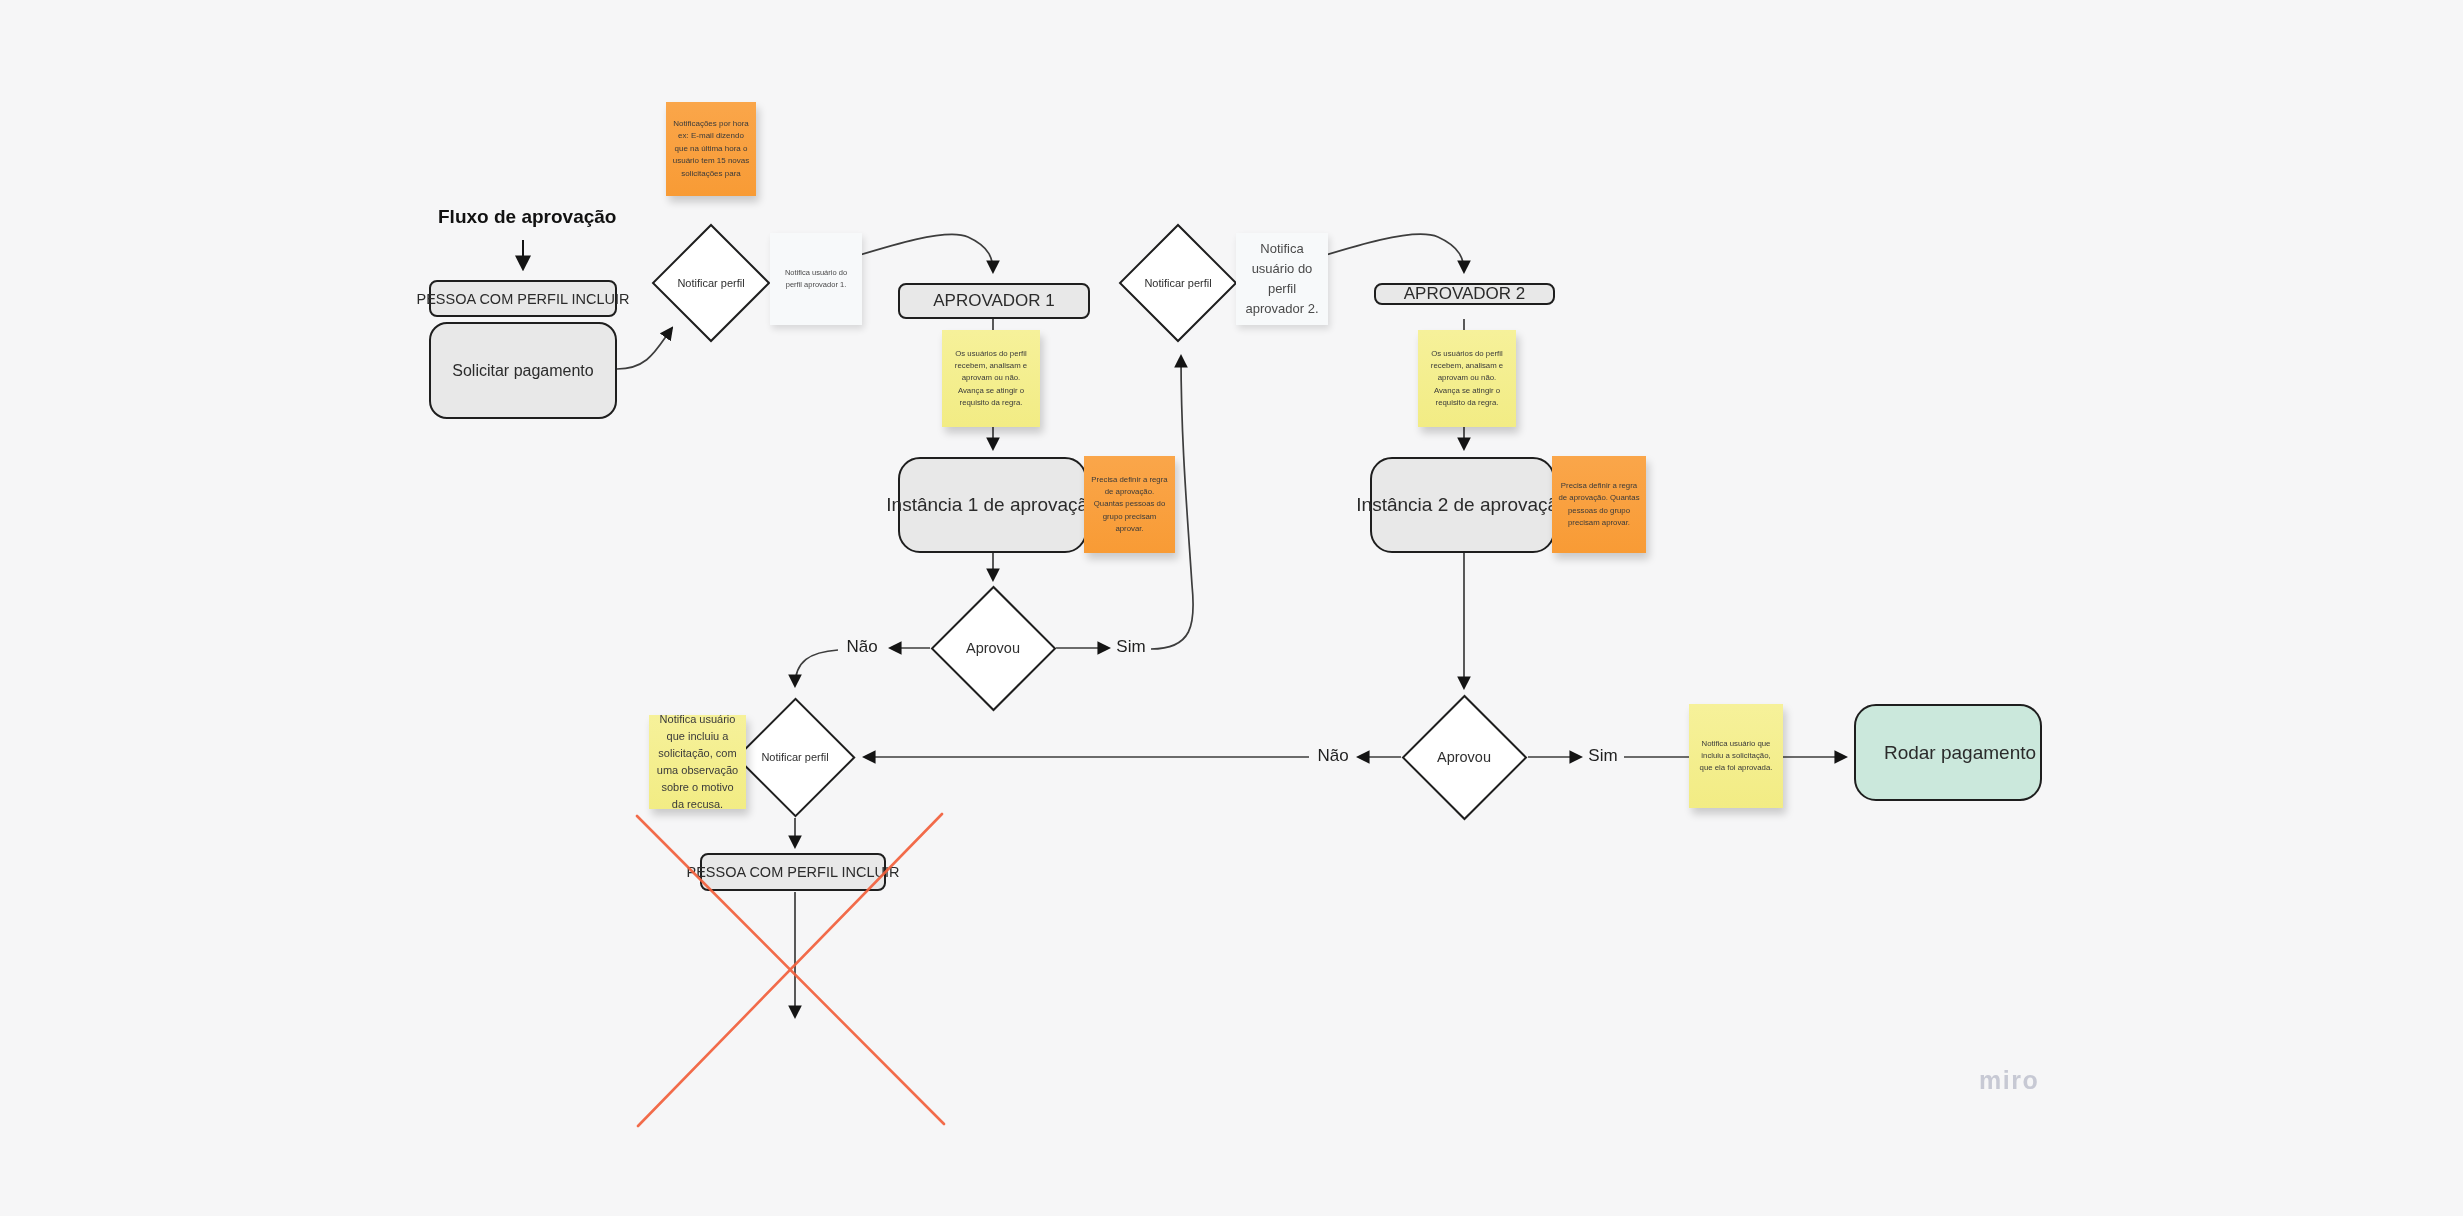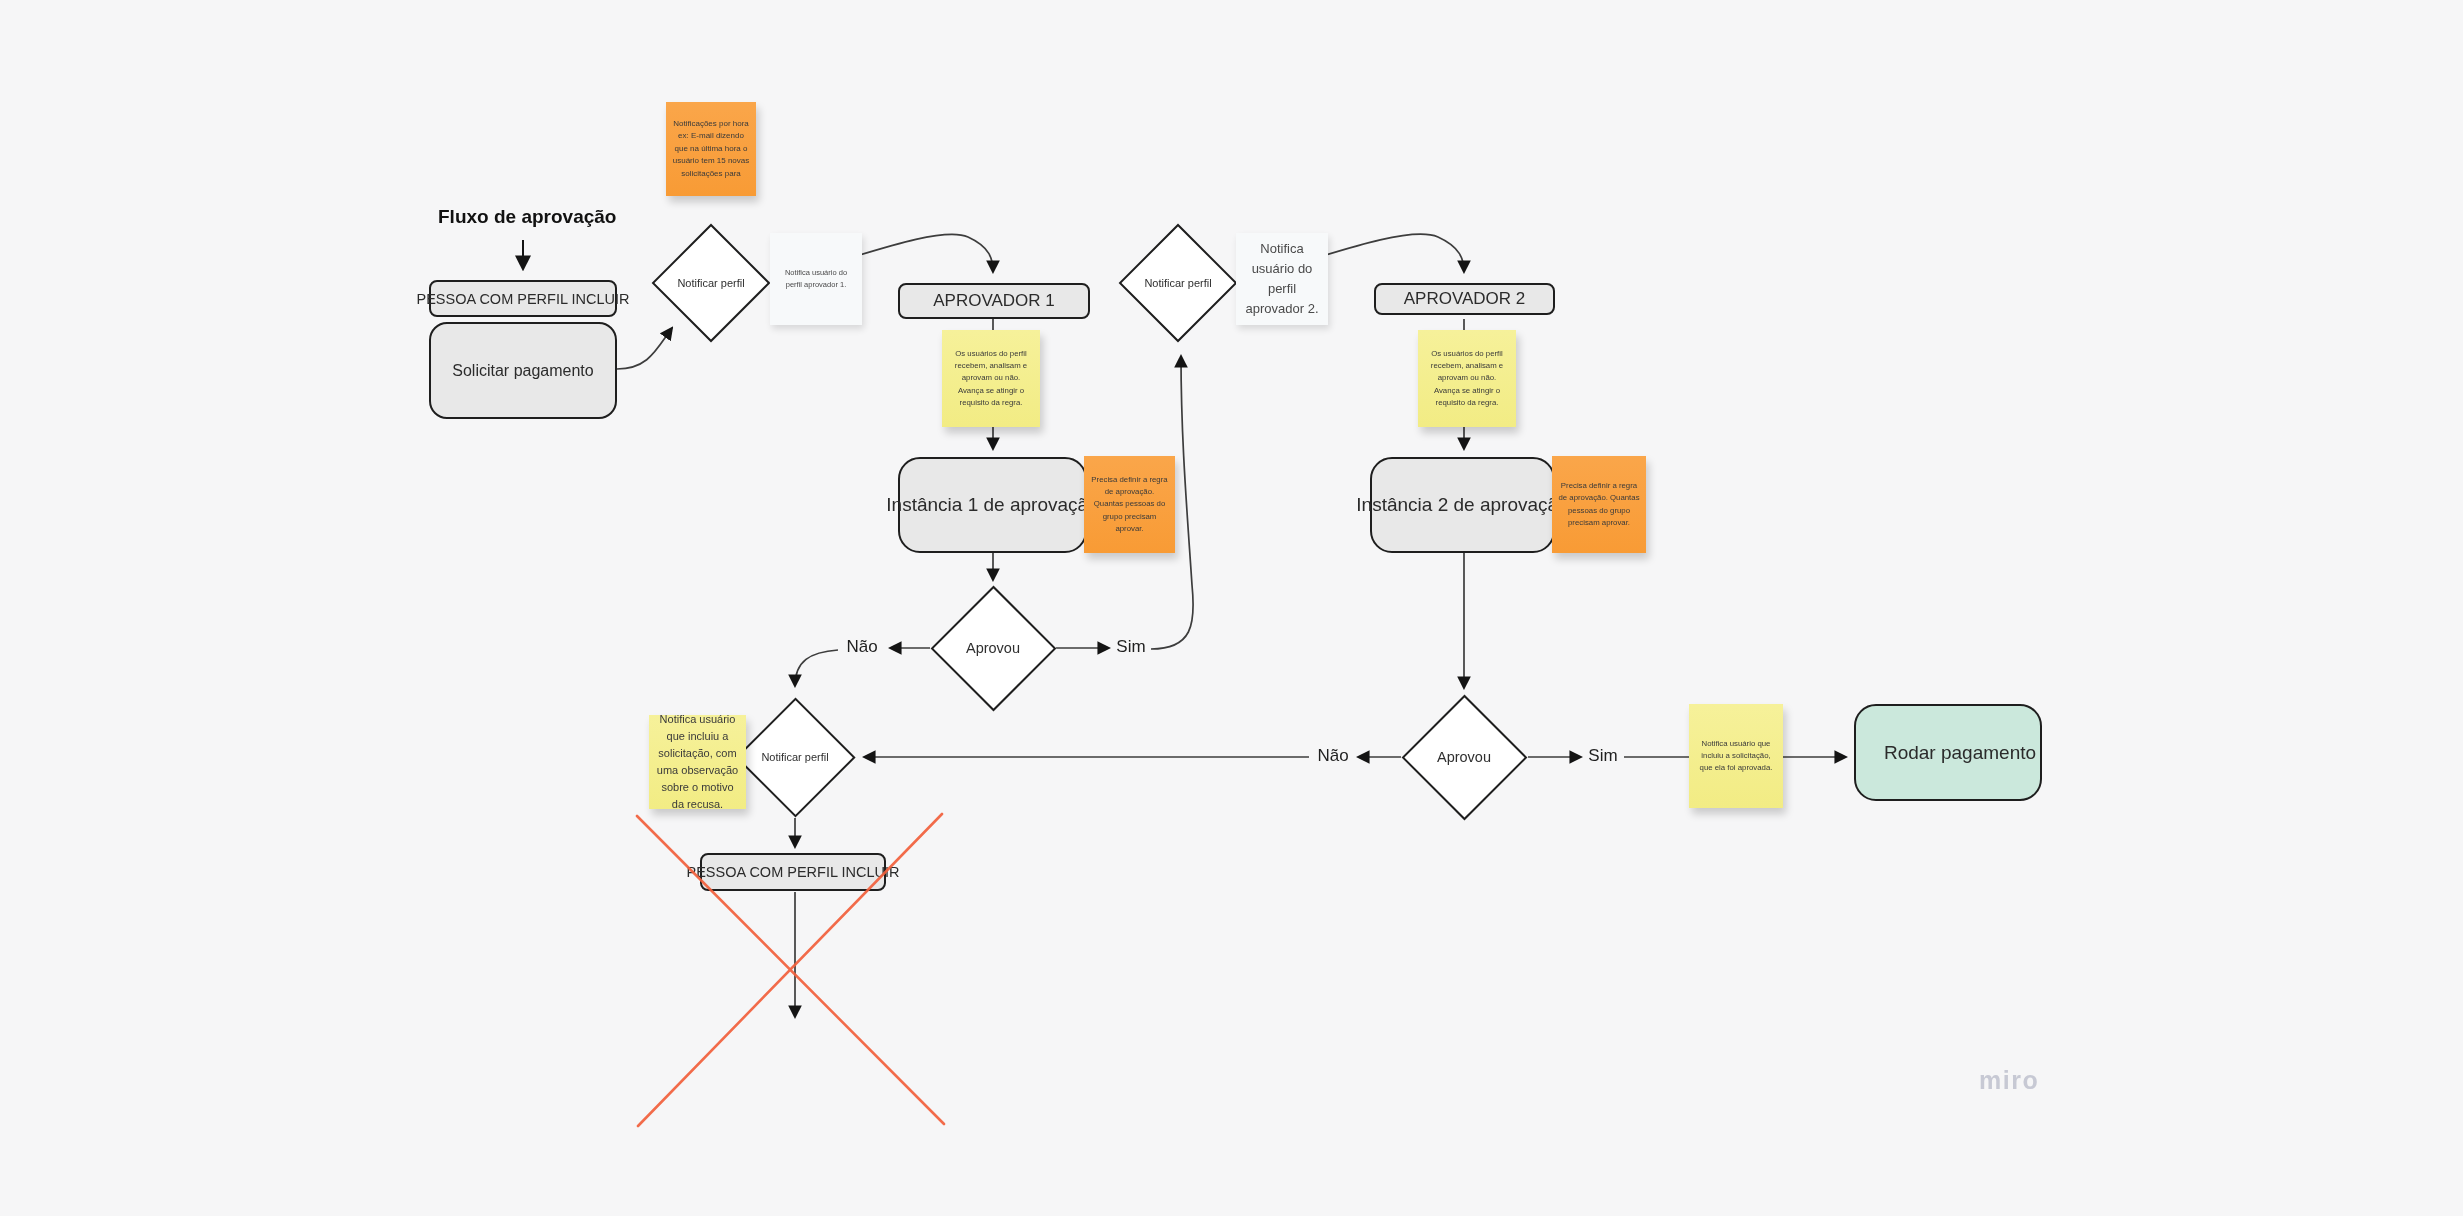--- a/index.html
+++ b/index.html
@@ -108,21 +108,21 @@
   </div>
   <div class="node" style="left:429px;top:322px;width:188px;height:97px;border-radius:18px;font-size:16px;">
     <span>Solicitar pagamento</span>
   </div>
   <div class="node" style="left:898px;top:283px;width:192px;height:36px;border-radius:8px;font-size:17px;font-weight:500;">
     <span>APROVADOR 1</span>
   </div>
   <div class="node" style="left:898px;top:457px;width:189px;height:96px;border-radius:22px;font-size:19px;">
     <span>Instância 1 de aprovação</span>
   </div>
-  <div class="node" style="left:1374px;top:283px;width:181px;height:32px;border-radius:8px;font-size:17px;font-weight:500;">
+  <div class="node" style="left:1374px;top:283px;width:181px;height:22px;border-radius:8px;font-size:17px;font-weight:500;">
     <span>APROVADOR 2</span>
   </div>
   <div class="node" style="left:1370px;top:457px;width:185px;height:96px;border-radius:22px;font-size:19px;">
     <span>Instância 2 de aprovação</span>
   </div>
   <div class="node green" style="left:1854px;top:704px;width:188px;height:97px;border-radius:22px;font-size:19px;">
     <span>Rodar pagamento</span>
   </div>
   <div class="node" style="left:700px;top:853px;width:186px;height:38px;border-radius:8px;font-size:14.5px;">
     <span>PESSOA COM PERFIL INCLUIR</span>

